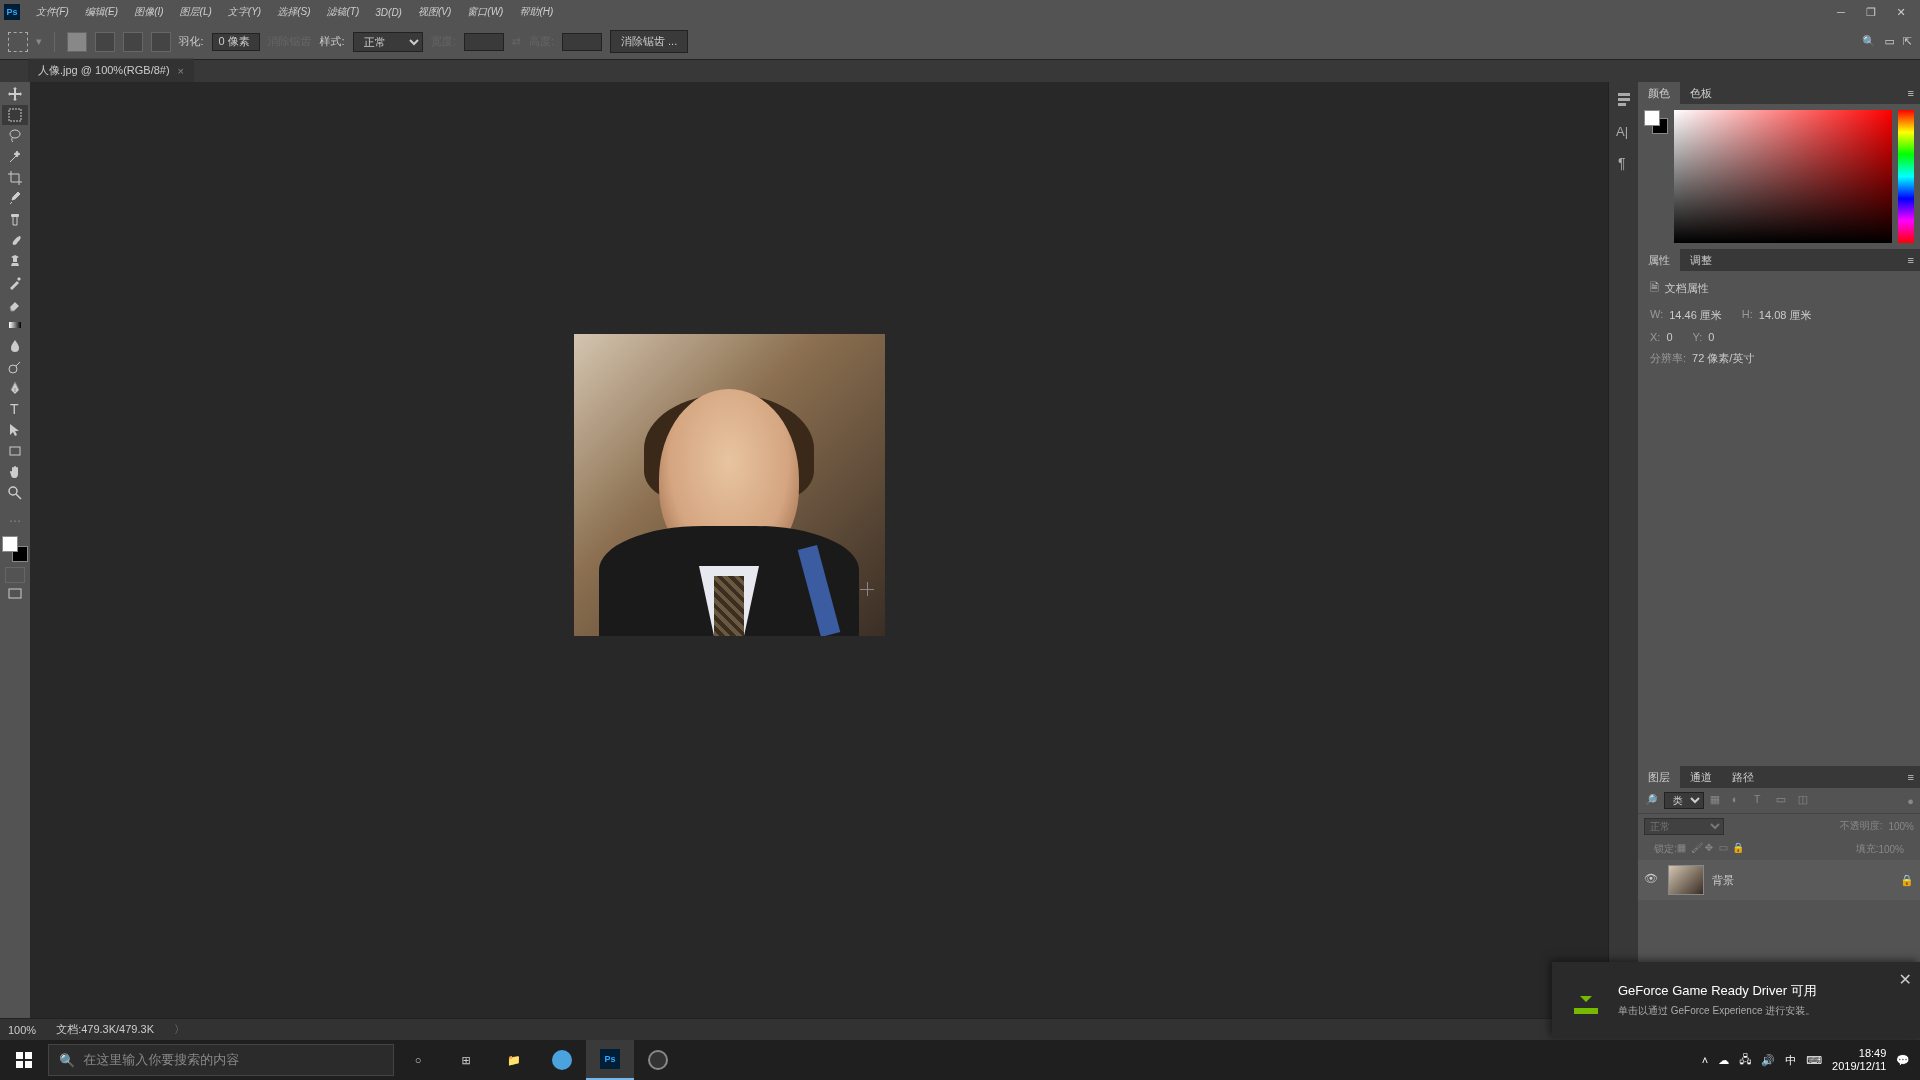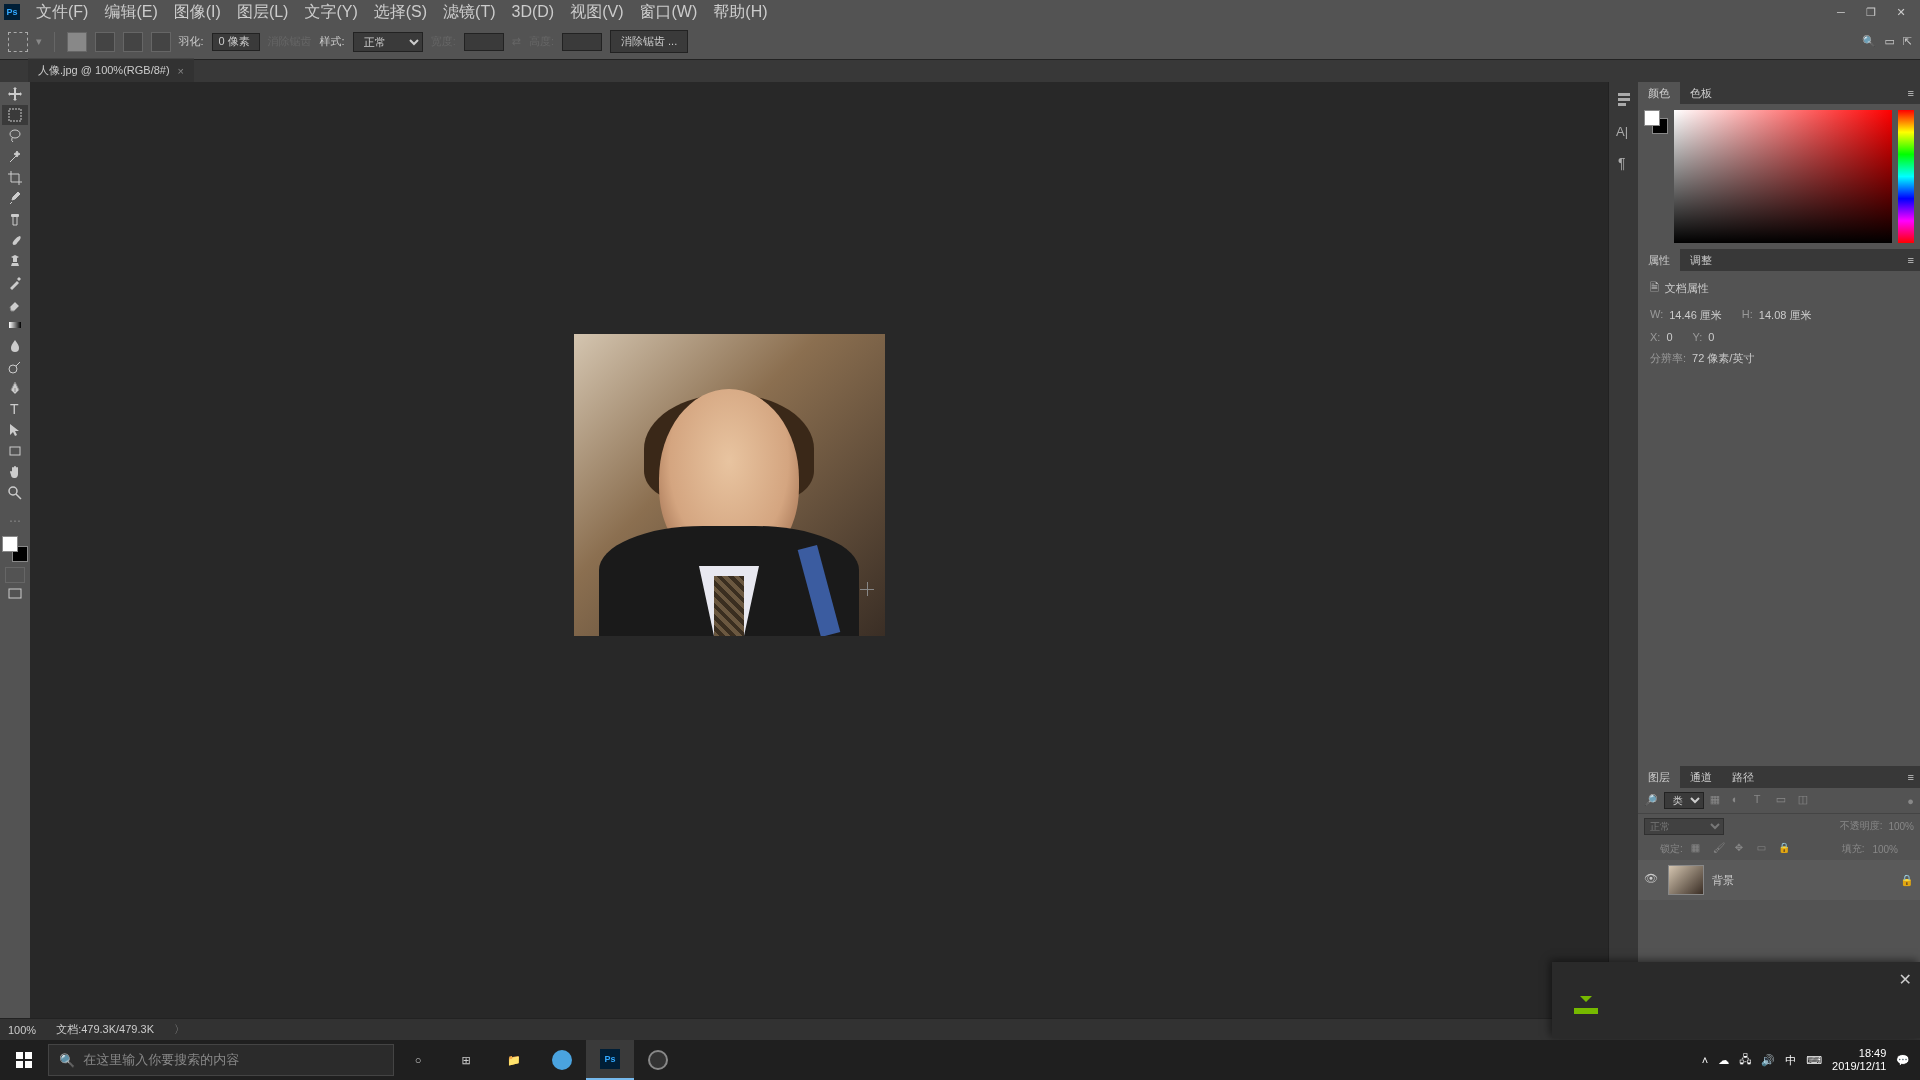--- a/index.html
+++ b/index.html
@@ -1,21 +1,21 @@
 <!DOCTYPE html>
 <html><head>
 <meta charset="utf-8">
 <style>
 * { margin: 0; padding: 0; box-sizing: border-box; font-family: "Microsoft YaHei", sans-serif; }
 body { background: #323232; color: #ccc; font-size: 11px; overflow: hidden; width: 1920px; height: 1080px; position: relative; }
 
 
 .menubar { height: 24px; background: #535353; display: flex; align-items: center; padding: 0 4px; }
 .ps-logo { width: 16px; height: 16px; background: #001e36; color: #31a8ff; display: flex; align-items: center; justify-content: center; font-size: 9px; font-weight: bold; margin-right: 8px; }
-.menu-item { padding: 0 8px; font-size: 16px; cursor: pointer; }
+.menu-item { padding: 0 8px; font-size: 10px; cursor: pointer; font-style: italic; }
 .window-controls { margin-left: auto; display: flex; }
 .win-btn { width: 30px; height: 24px; display: flex; align-items: center; justify-content: center; cursor: pointer; }
 
 
 .optbar { height: 36px; background: #535353; border-bottom: 1px solid #222; display: flex; align-items: center; padding: 0 8px; gap: 8px; }
 .opt-tool-ico { width: 20px; height: 20px; border: 1px dashed #aaa; }
 .opt-sep { width: 1px; height: 20px; background: #666; margin: 0 4px; }
 .opt-ico { width: 20px; height: 20px; background: #444; border: 1px solid #666; }
 .opt-label { font-size: 11px; color: #ccc; }
 .opt-input { background: #3a3a3a; border: 1px solid #222; color: #ccc; padding: 2px 6px; width: 48px; font-size: 11px; }
@@ -80,21 +80,21 @@
 .prop-k { color: #999; }
 .doc-prop-hdr { display: flex; align-items: center; gap: 6px; margin-bottom: 10px; }
 
 
 .layers-panel { height: 230px; background: #535353; }
 .layers-filter { height: 26px; display: flex; align-items: center; padding: 0 6px; gap: 6px; border-bottom: 1px solid #444; }
 .filter-select { width: 40px; background: #3a3a3a; border: 1px solid #222; color: #ccc; font-size: 10px; padding: 1px 4px; }
 .filter-ico { width: 16px; height: 16px; color: #888; }
 .layers-blend { height: 24px; display: flex; align-items: center; padding: 0 6px; gap: 6px; font-size: 10px; color: #888; }
 .blend-select { width: 80px; background: #3a3a3a; border: 1px solid #222; color: #888; font-size: 10px; padding: 1px; }
-.layers-lock { height: 22px; display: flex; align-items: center; padding: 0 22px; gap: 8px; font-size: 10px; color: #888; }
+.layers-lock { height: 22px; display: flex; align-items: center; padding: 0 16px; gap: 0; font-size: 10px; color: #888; }
 .lock-ico { width: 14px; height: 14px; }
 .layer-row { height: 40px; display: flex; align-items: center; padding: 0 6px; gap: 8px; background: #5a5a5a; }
 .eye-ico { width: 16px; height: 16px; }
 .layer-thumb { width: 36px; height: 30px; background: linear-gradient(135deg, #d4c5b0, #3a2e25); border: 1px solid #888; }
 .layer-lock { margin-left: auto; }
 
 
 .statusbar { position: absolute; bottom: 40px; left: 0; right: 0; height: 22px; background: #323232; display: flex; align-items: center; padding: 0 8px; gap: 20px; font-size: 11px; color: #ccc; border-top: 1px solid #222; }
 
 
@@ -421,20 +421,24 @@
 <div class="statusbar">
   <span>100%</span>
   <span>文档:479.3K/479.3K</span>
   <span style="color:#888">〉</span>
 </div>
 
 <div class="notif">
   <svg class="notif-ico" viewBox="0 0 36 36">
       <path d="M18 4v16m-6-6l6 6 6-6M6 26h24v6H6z" fill="#76b900"></path>
     </svg>
+  <div class="notif-txt">
+    <div class="notif-title">GeForce Game Ready Driver 可用</div>
+    <div class="notif-sub">单击以通过 GeForce Experience 进行安装。</div>
+  </div>
   <div class="notif-close">✕</div>
 </div>
 
 <div class="taskbar">
   <div class="start-btn">
       <svg width="16" height="16" viewBox="0 0 16 16">
         <rect x="0" y="0" width="7" height="7" fill="#fff"></rect>
         <rect x="9" y="0" width="7" height="7" fill="#fff"></rect>
         <rect x="0" y="9" width="7" height="7" fill="#fff"></rect>
         <rect x="9" y="9" width="7" height="7" fill="#fff"></rect>

